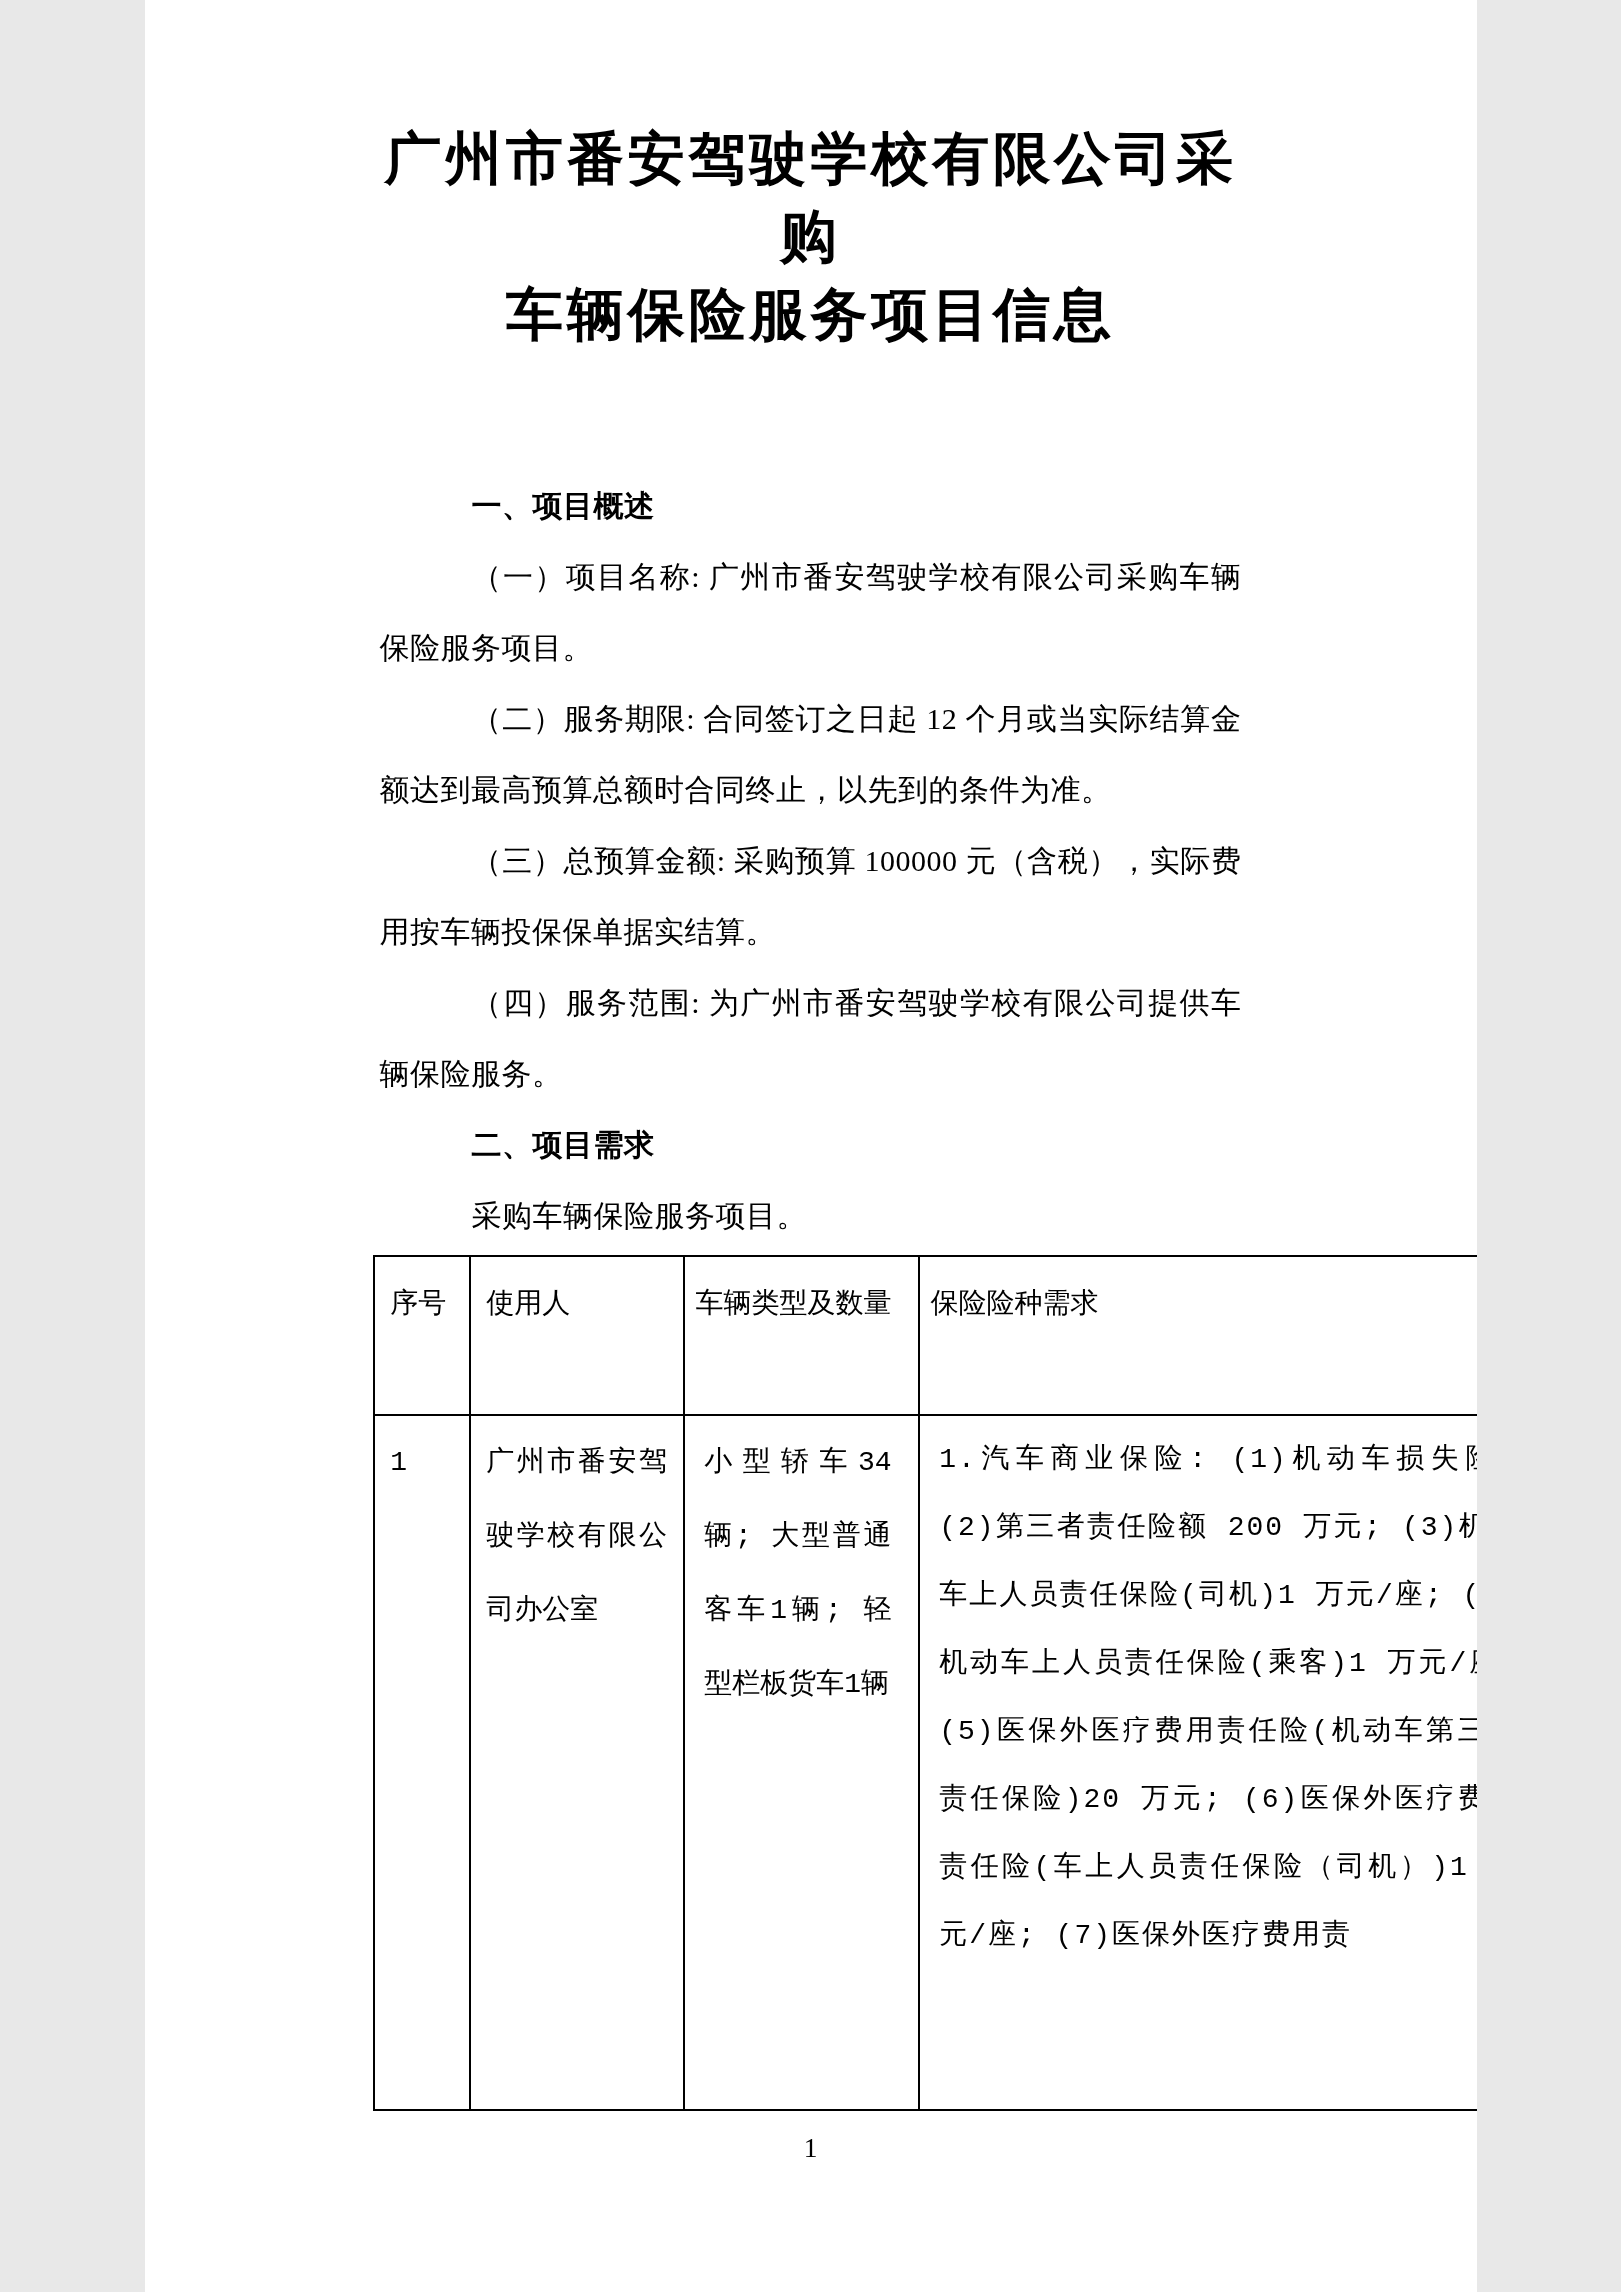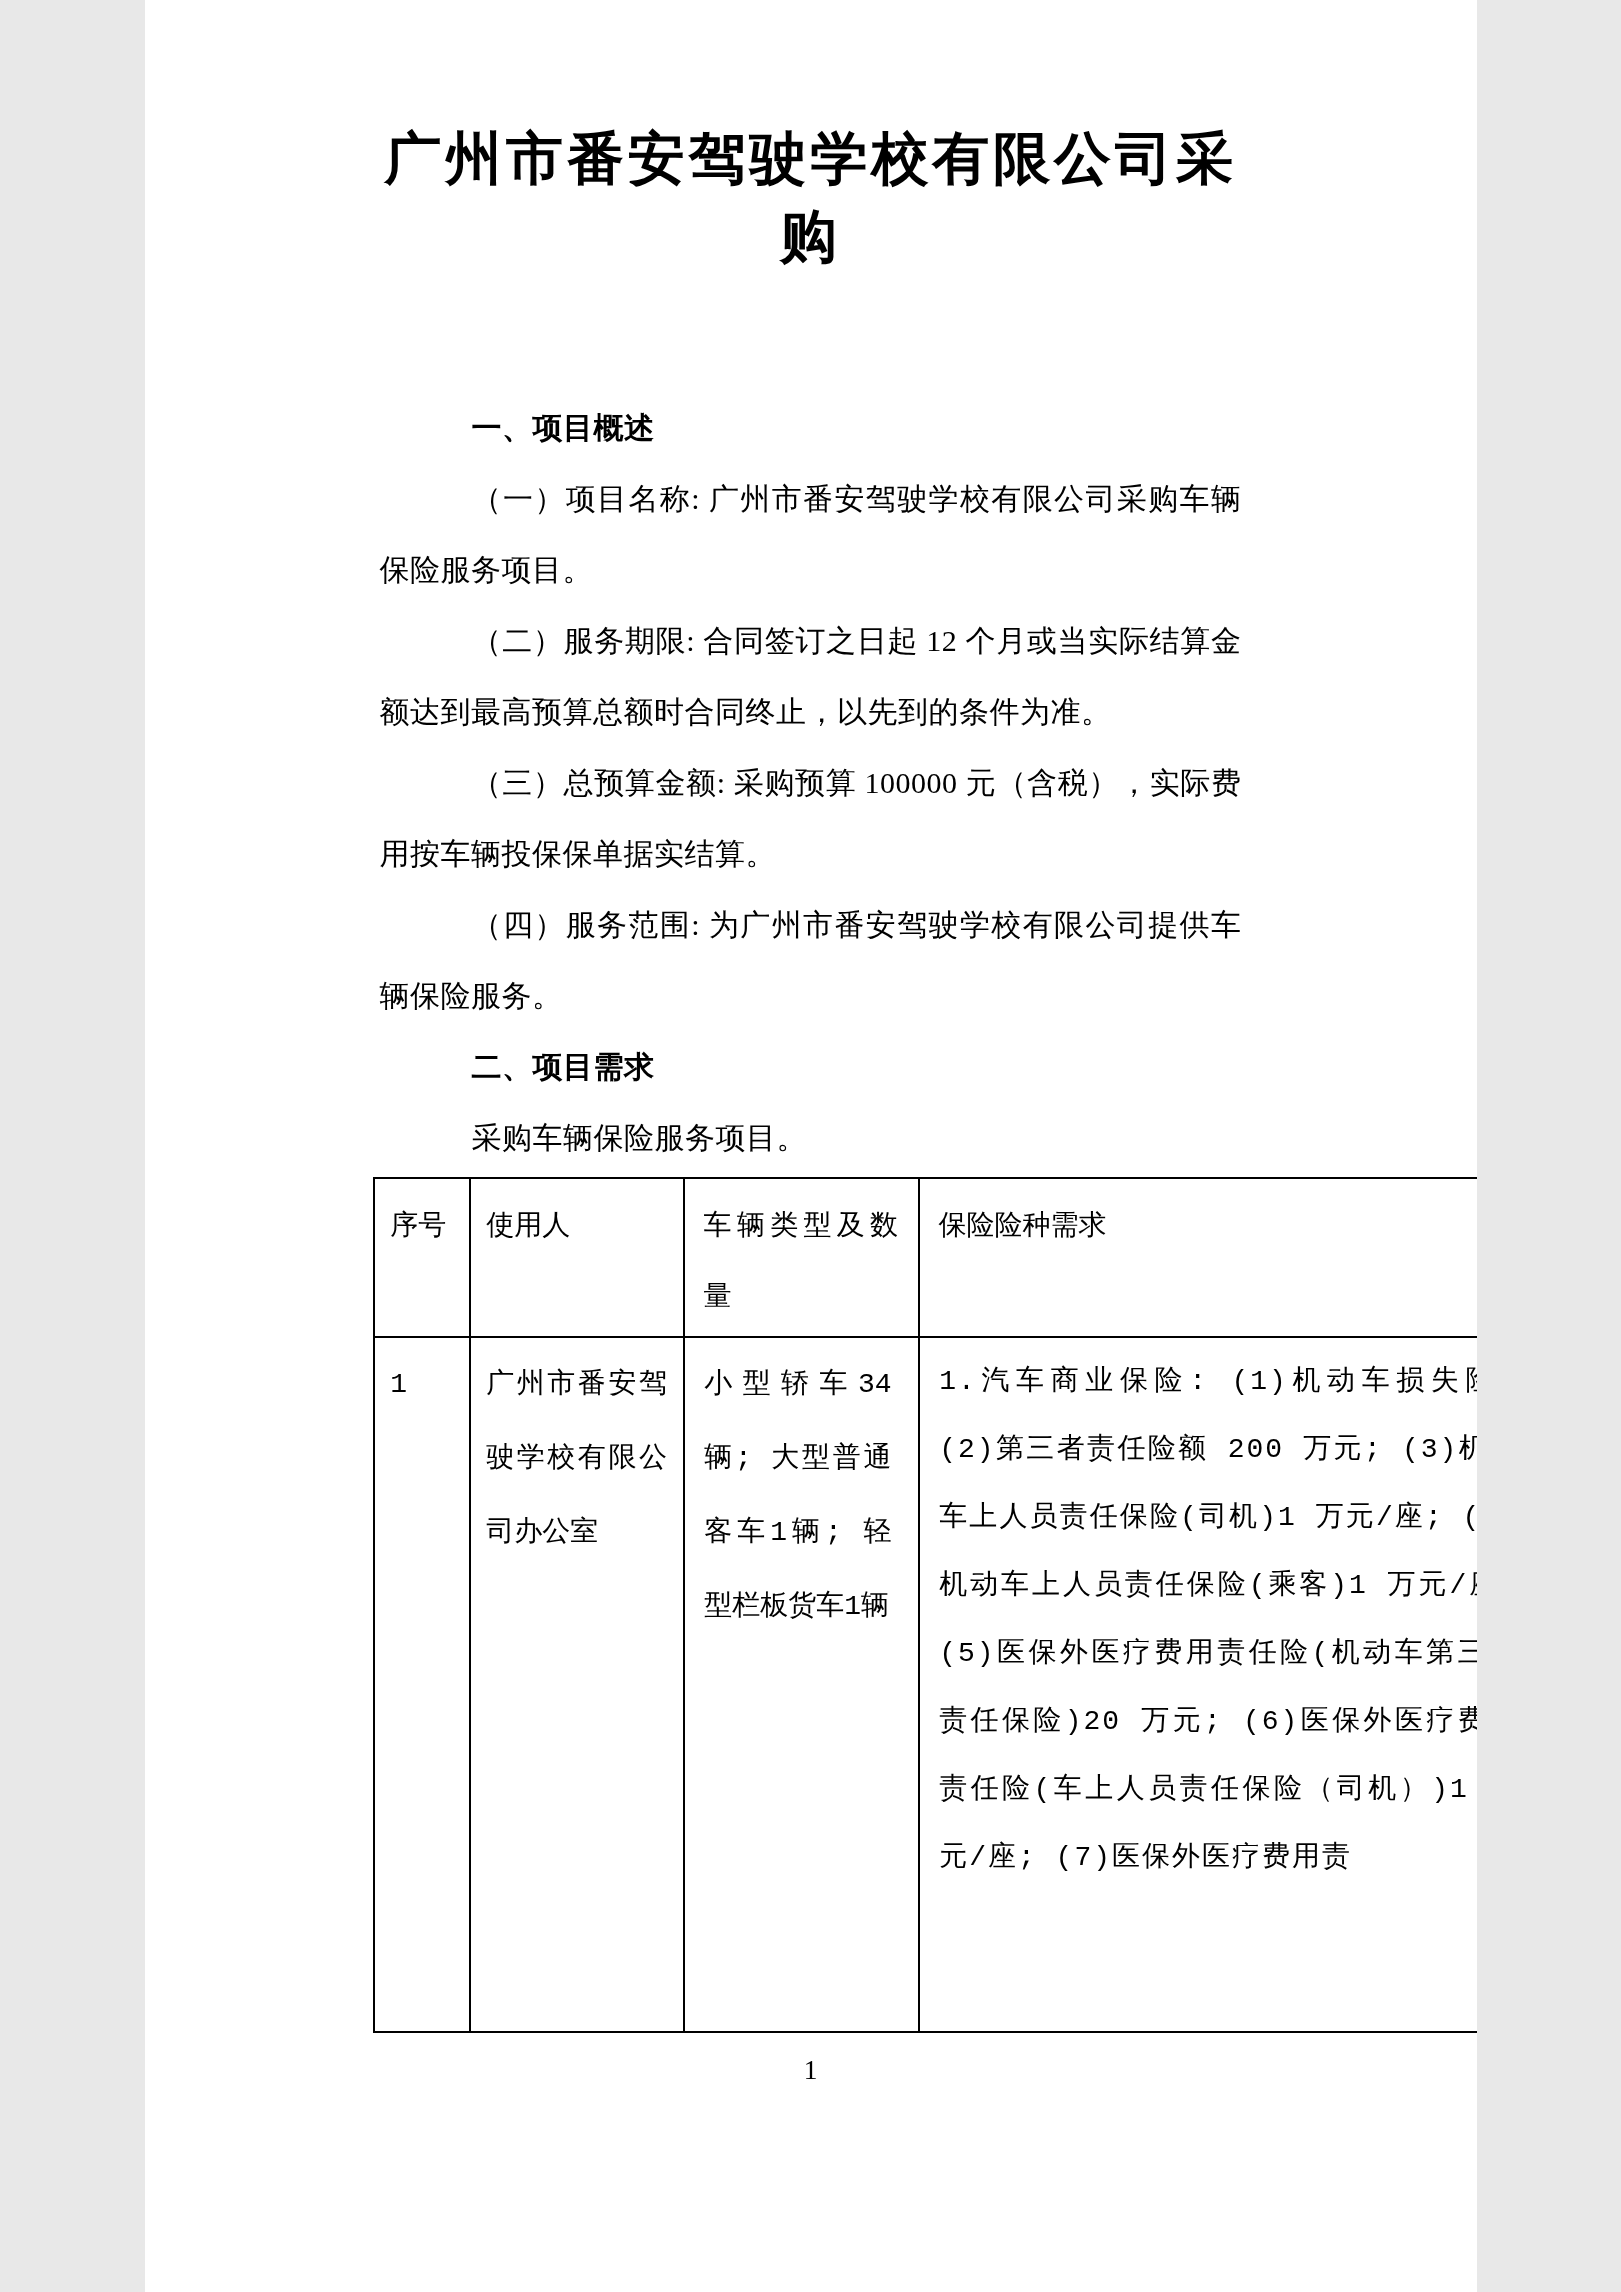--- a/index.html
+++ b/index.html
@@ -47,21 +47,21 @@
     vertical-align: top;
     font-weight: normal;
     text-align: justify;
   }
   .doc-table thead tr { height: 159px; }
   .doc-table tbody tr { height: 695px; }
   .doc-table th {
     padding: 11.8px 15.7px 0 15.7px;
     line-height: 71px;
   }
-  .doc-table th.h-vehicle, .doc-table th.h-insurance { padding-left: 19px; padding-right: 19.6px; }
+  .doc-table th.h-vehicle, .doc-table th.h-insurance { padding-left: 11px; padding-right: 19.6px; }
   .doc-table td {
     padding: 9.8px 15.7px 0 15.7px;
     line-height: 74px;
   }
   .doc-table td.cell-vehicle { padding-left: 19.6px; padding-right: 26px; }
   .doc-table td.cell-insurance {
     padding: 9.8px 19.6px 0 19.6px;
     line-height: 68px;
     letter-spacing: 2px;
   }
@@ -74,20 +74,21 @@
   }
 </style>
 </head>
 <body>
 
 <div class="page">
   <div class="content">
 
     <h1 class="doc-title">
       <span class="title-line">广州市番安驾驶学校有限公司采购</span>
+      <span class="title-line">车辆保险服务项目信息</span>
     </h1>
 
     <div class="body-text">
       <p class="section-heading first-heading">一、项目概述</p>
       <p>（一）项目名称: 广州市番安驾驶学校有限公司采购车辆保险服务项目。</p>
       <p>（二）服务期限: 合同签订之日起 12 个月或当实际结算金额达到最高预算总额时合同终止，以先到的条件为准。</p>
       <p>（三）总预算金额: 采购预算 100000 元（含税），实际费用按车辆投保保单据实结算。</p>
       <p>（四）服务范围: 为广州市番安驾驶学校有限公司提供车辆保险服务。</p>
       <p class="section-heading">二、项目需求</p>
       <p>采购车辆保险服务项目。</p>

